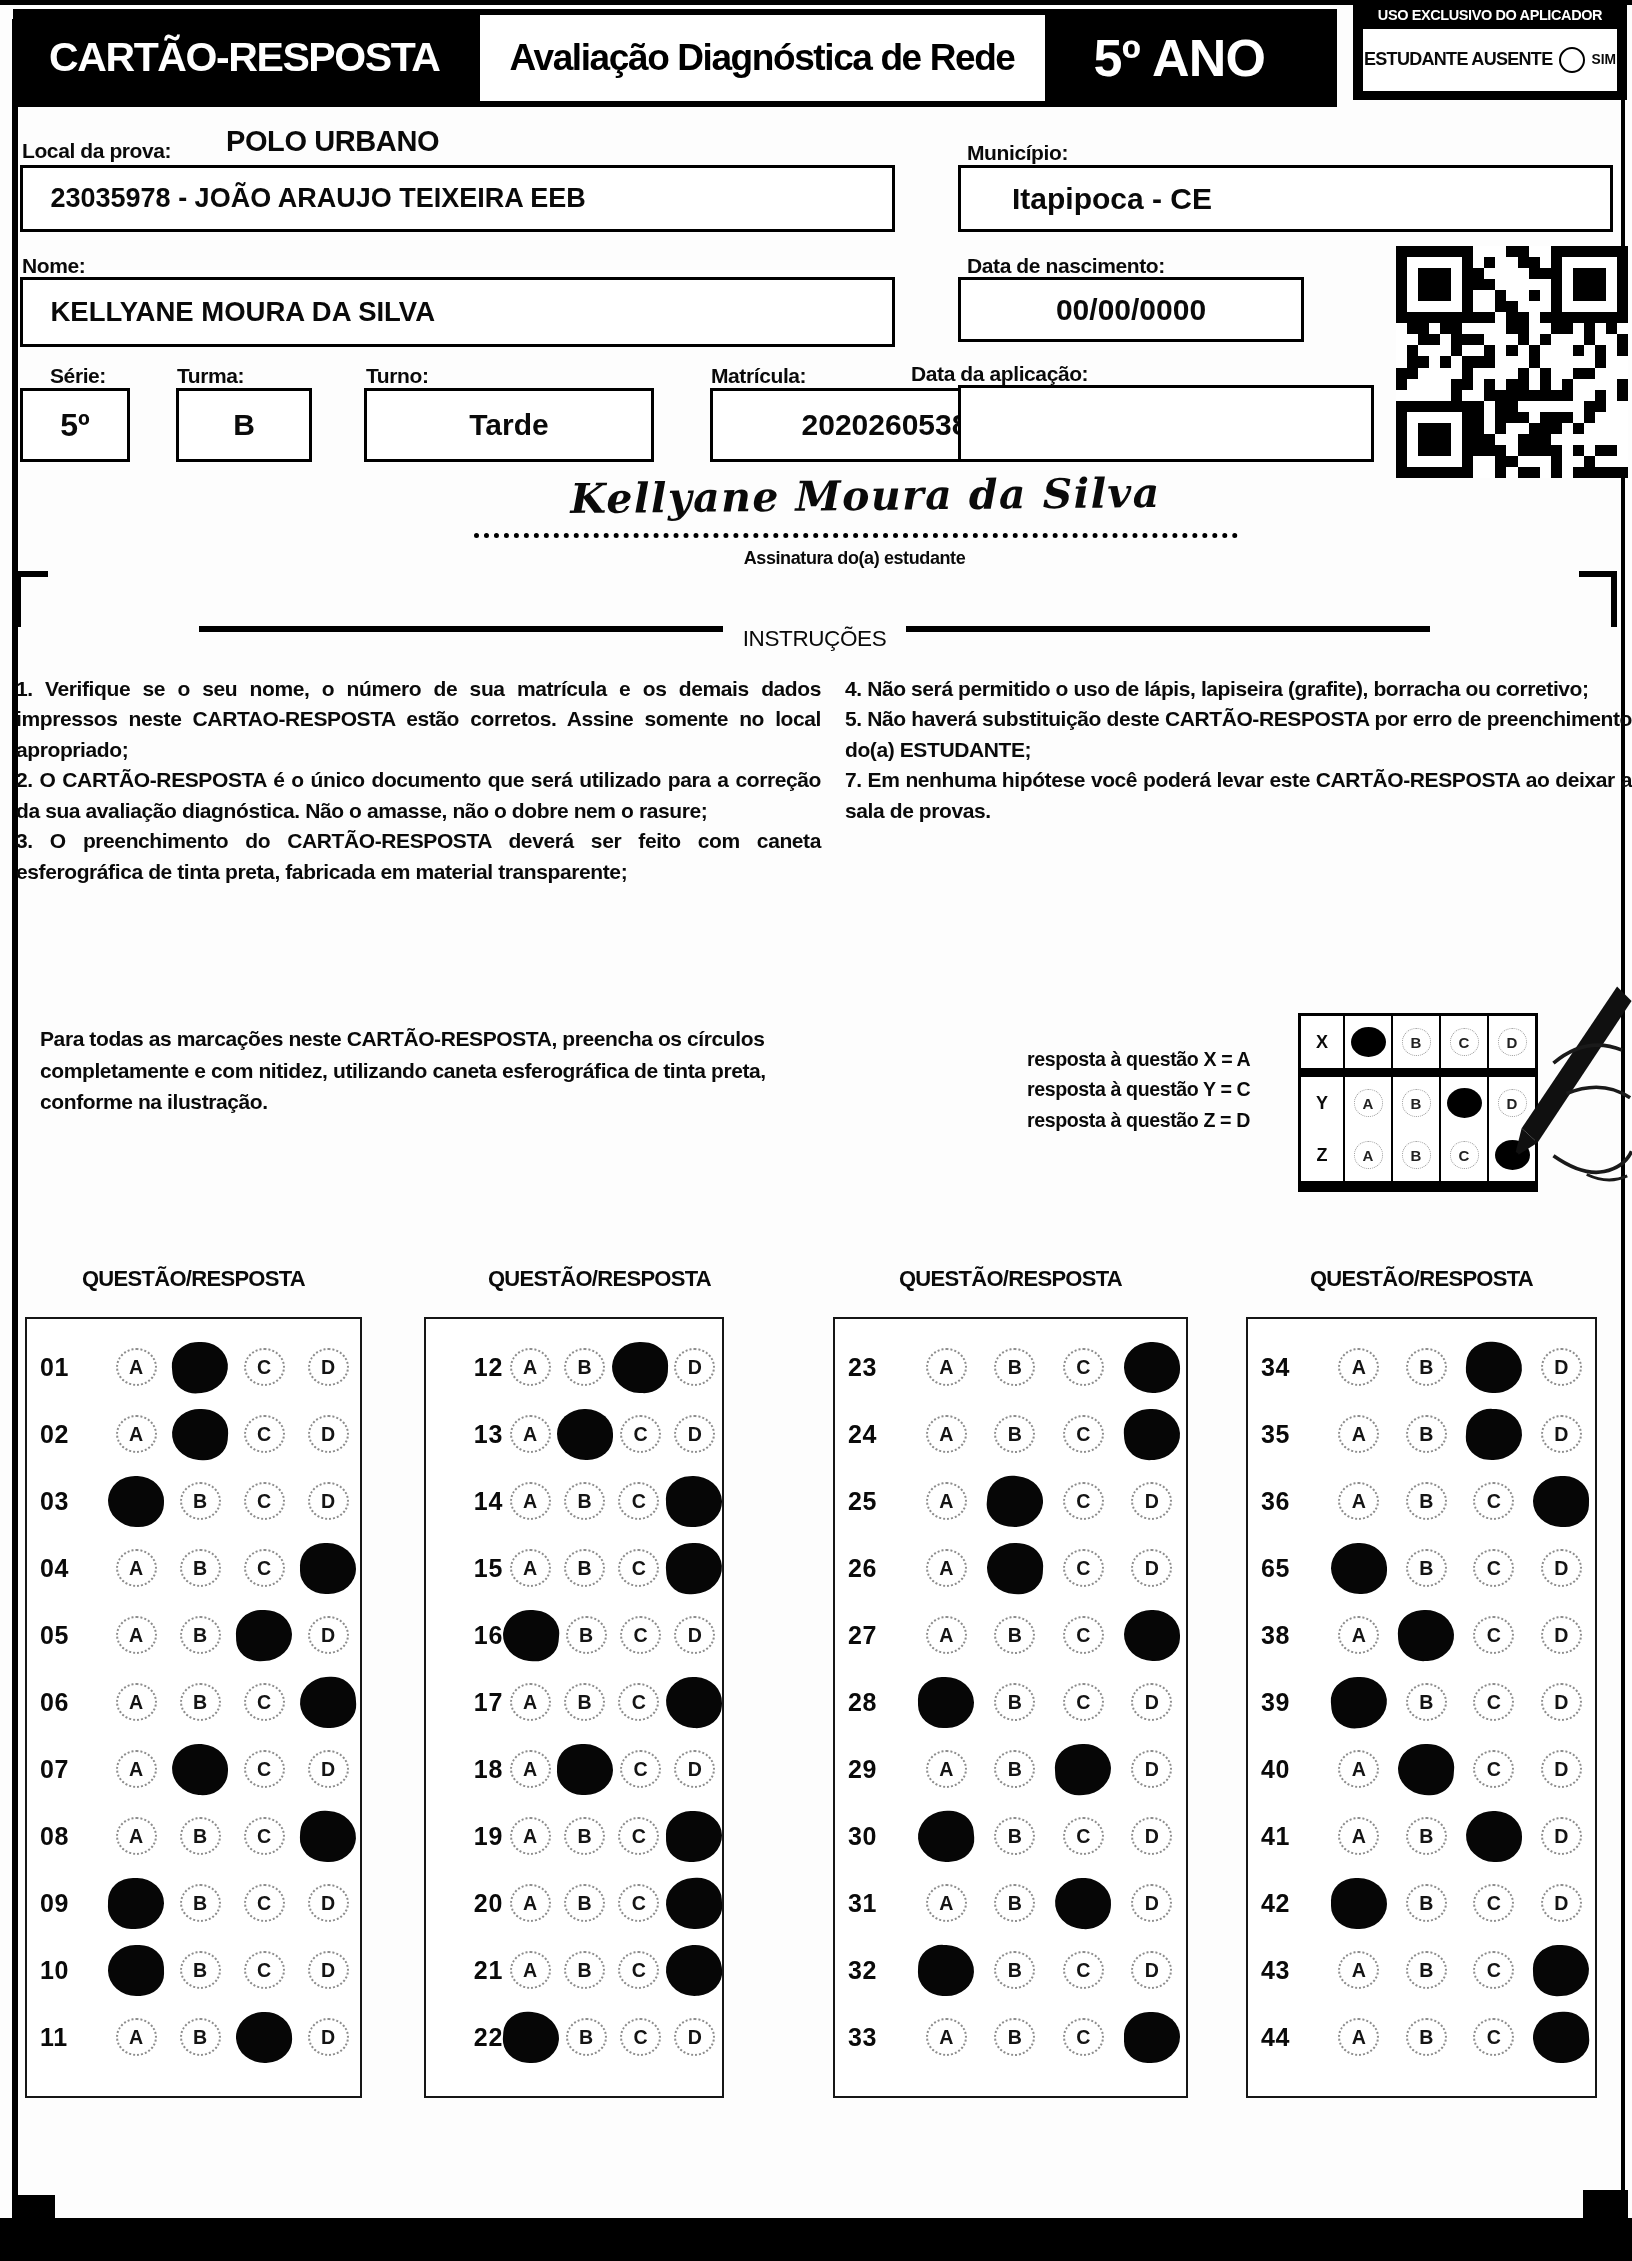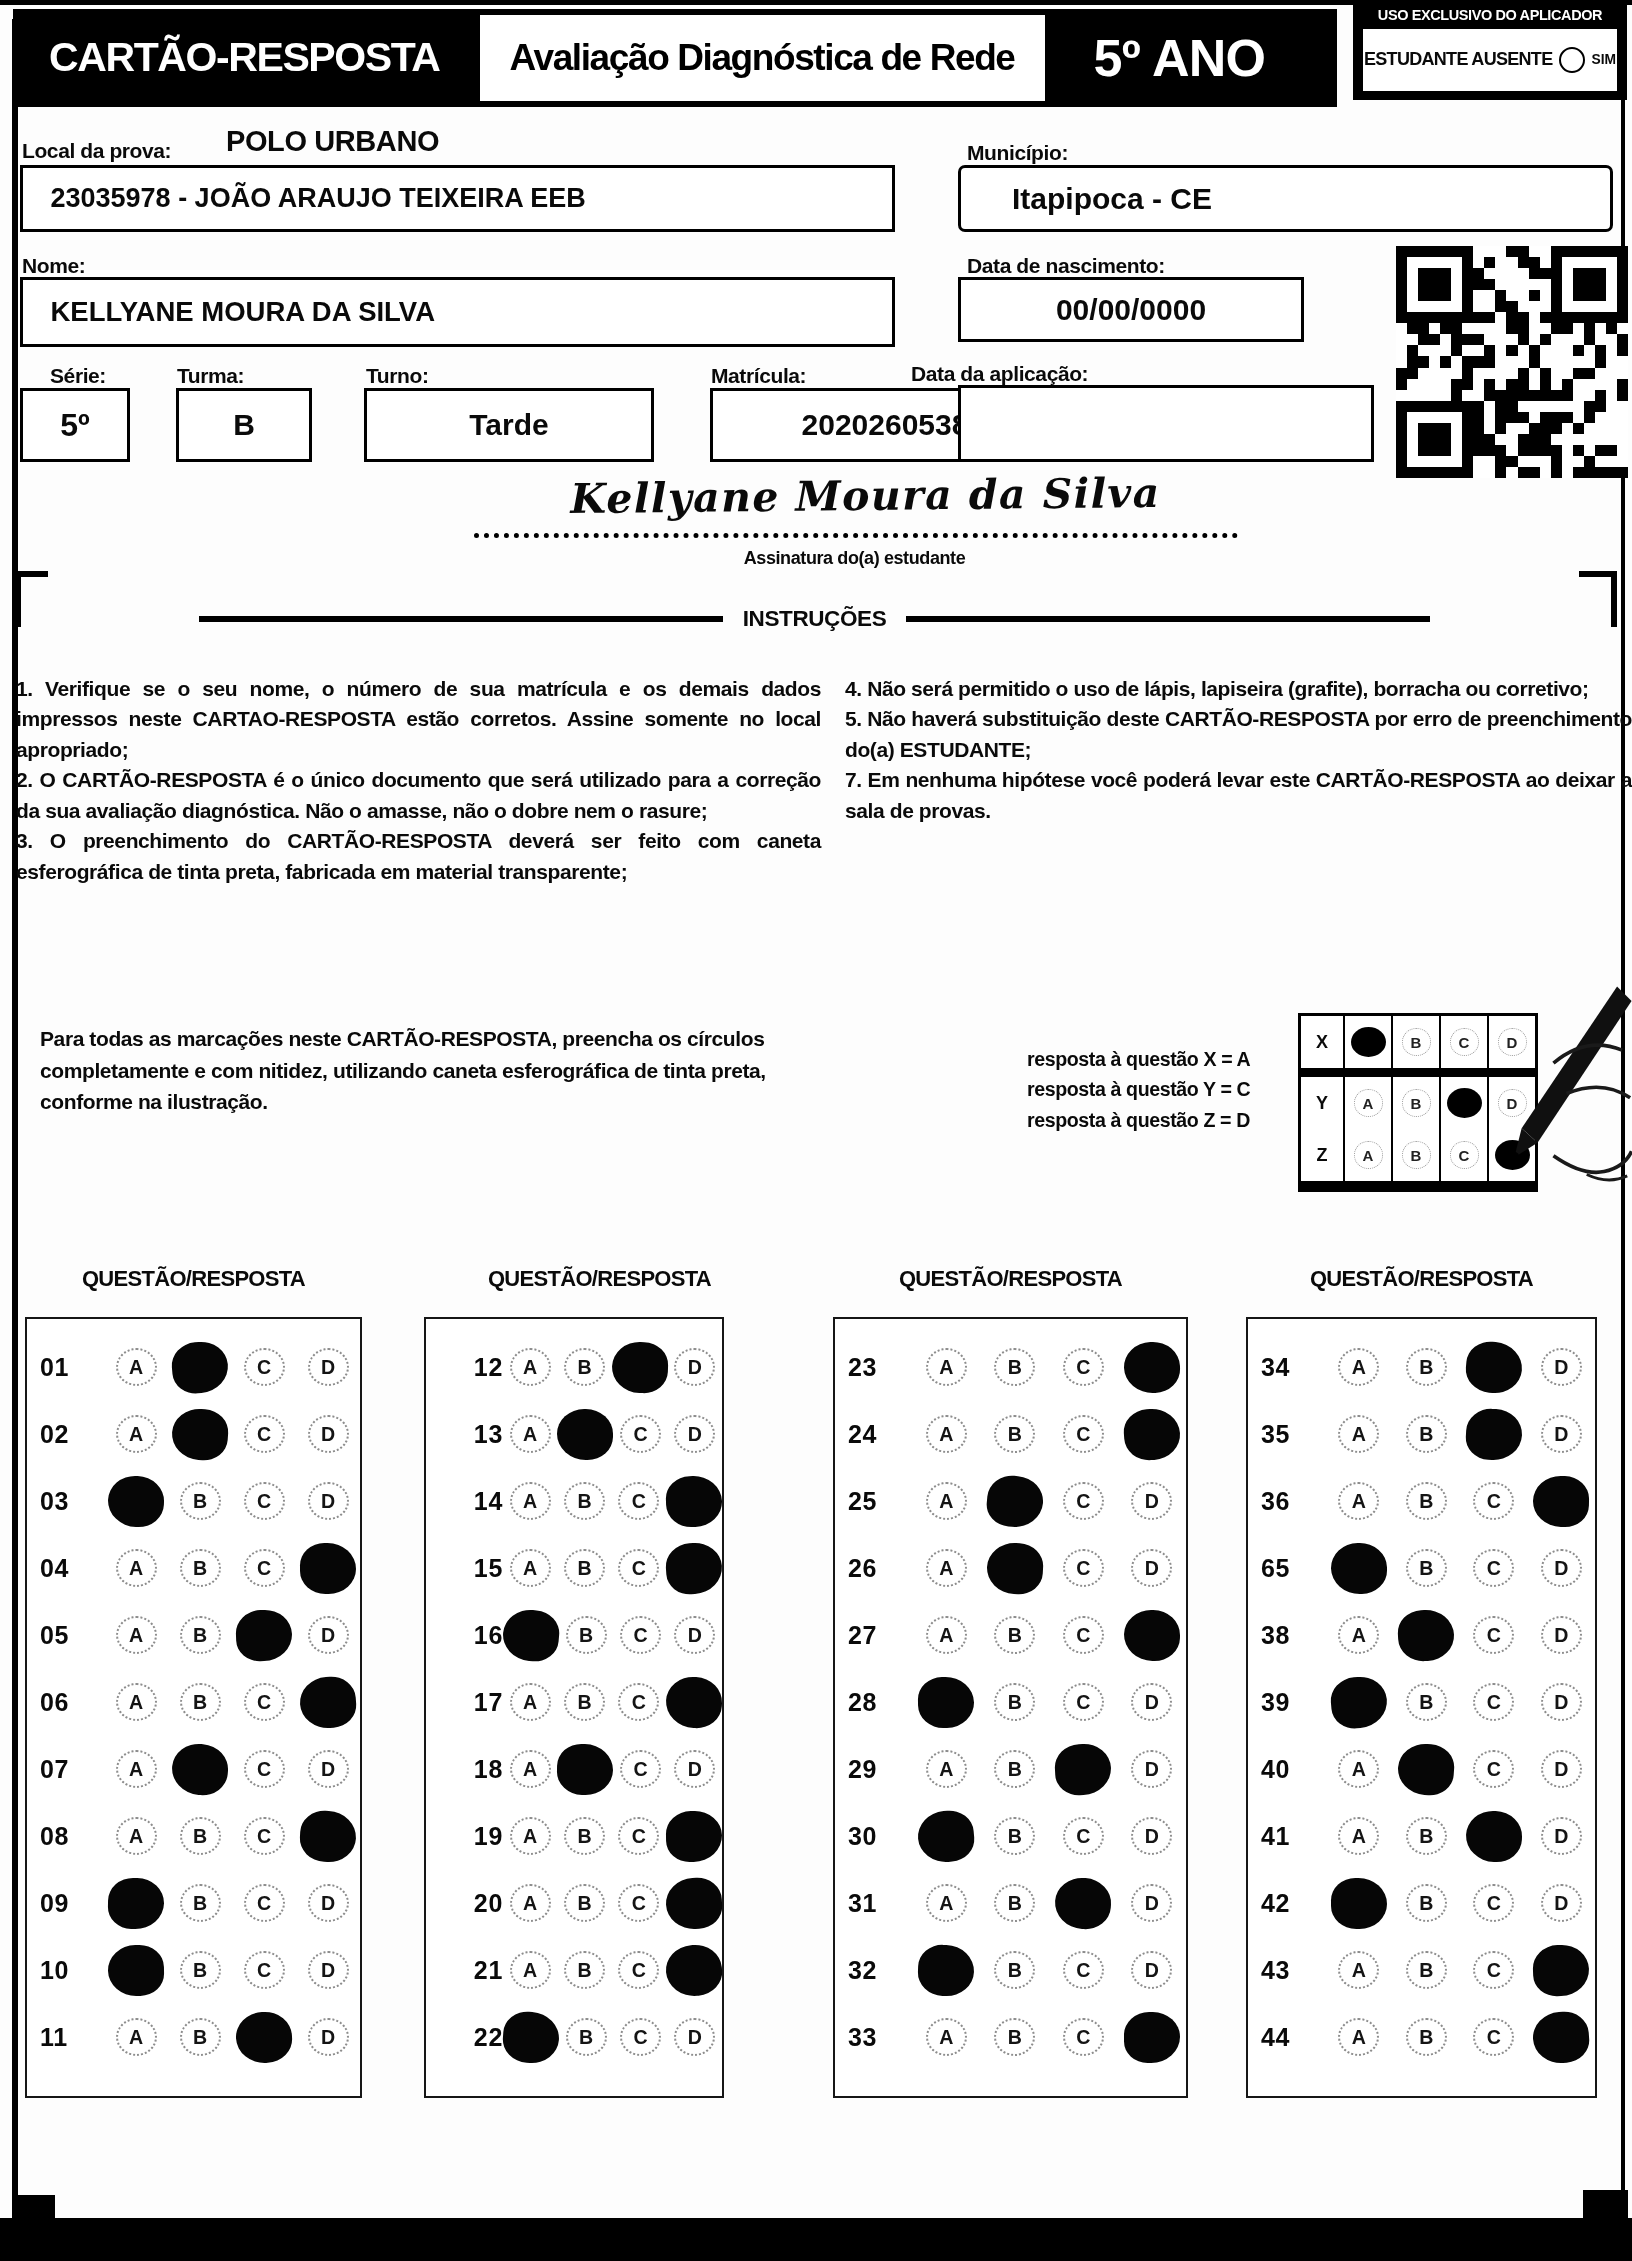--- a/index.html
+++ b/index.html
@@ -38,21 +38,21 @@
 
   .sig-line { position:absolute; left:474px; top:493px; width:764px; border-bottom:5px dotted #000; height:45px; }
   .sig-hand { position:absolute; left:507px; top:472px; width:717px; text-align:center; font-family:"DejaVu Serif", serif; font-style:italic; font-weight:700; font-size:41px; transform:rotate(-0.6deg); letter-spacing:1.4px; white-space:nowrap; }
   .sig-label { position:absolute; left:619px; top:548px; width:471px; text-align:center; font-size:18px; font-weight:800; letter-spacing:-0.4px; }
 
   
   .corner-tl { position:absolute; left:14.5px; top:571px; width:33px; height:56px; border-top:6.5px solid #000; border-left:6.5px solid #000; }
   .corner-tr { position:absolute; left:1579px; top:571px; width:38px; height:56px; border-top:6.5px solid #000; border-right:6.5px solid #000; }
   .instr-head { position:absolute; left:199px; top:606px; width:1231px; display:flex; align-items:center; gap:20px; }
   .instr-head .rule { flex:1; height:5.8px; background:#000; }
-  .instr-title { font-size:22.5px; font-weight:700; letter-spacing:-0.4px; }
+  .instr-title { font-size:22.5px; font-weight:400; letter-spacing:-0.4px;margin-top:20px; }
   .instr-col { position:absolute; top:674px; font-size:21px; font-weight:700; line-height:1.45; text-align:justify; letter-spacing:-0.4px; }
   .instr-col-left { left:16px; width:805px; }
   .instr-col-right { left:845px; width:787px; }
 
   
   .ex-par { position:absolute; left:40px; top:1023px; width:793px; font-size:21px; font-weight:700; line-height:1.5; letter-spacing:-0.4px; }
   .ex-legend { position:absolute; left:1027px; top:1044px; font-size:19.6px; font-weight:700; line-height:1.55; letter-spacing:-0.4px; }
   .ex-grid { position:absolute; left:1298px; top:1013px; border:3.6px solid #000; border-bottom:11.6px solid #000; background:#fff; }
   .ex-row { display:flex; }
   .ex-row:first-child { border-bottom:9.4px solid #000; }
@@ -98,21 +98,21 @@
       <span class="apl-circle"></span>
       <span class="apl-sim">SIM</span>
     </div>
   </div>
 
   <div class="lab" style="left:22px; top:139px;">Local da prova:</div>
   <div class="big-val" style="left:226px; top:125px;">POLO URBANO</div>
   <div class="vbox" style="left:20px; top:165px; width:875px; height:67px; padding-left:27.5px; font-size:27px;">23035978 - JOÃO ARAUJO TEIXEIRA EEB</div>
 
   <div class="lab" style="left:967px; top:141px;">Município:</div>
-  <div class="vbox" style="left:958px; top:165px; width:655px; height:67px; padding-left:51px; font-size:30px;border-radius:7px;">Itapipoca - CE</div>
+  <div class="vbox" style="left:958px; top:165px; width:655px; height:67px; padding-left:51px; font-size:30px;">Itapipoca - CE</div>
 
   <div class="lab" style="left:22px; top:254px;">Nome:</div>
   <div class="vbox" style="left:20px; top:277px; width:875px; height:70px; padding-left:27.5px; font-size:27.5px;">KELLYANE MOURA DA SILVA</div>
 
   <div class="lab" style="left:967px; top:254px;">Data de nascimento:</div>
   <div class="vbox center" style="left:958px; top:277px; width:346px; height:65px; font-size:30px;">00/00/0000</div>
 
   <svg class="qr" id="qr-svg" viewBox="0 0 21 21" shape-rendering="crispEdges">
       <rect x="0" y="0" width="21" height="21" fill="#fff"></rect>
       <rect x="10" y="0" width="1" height="1" fill="#000"></rect>

